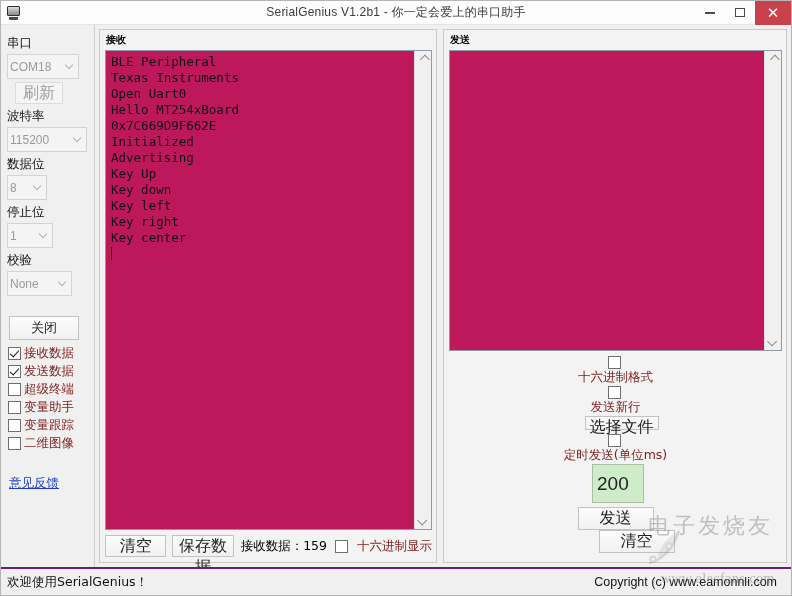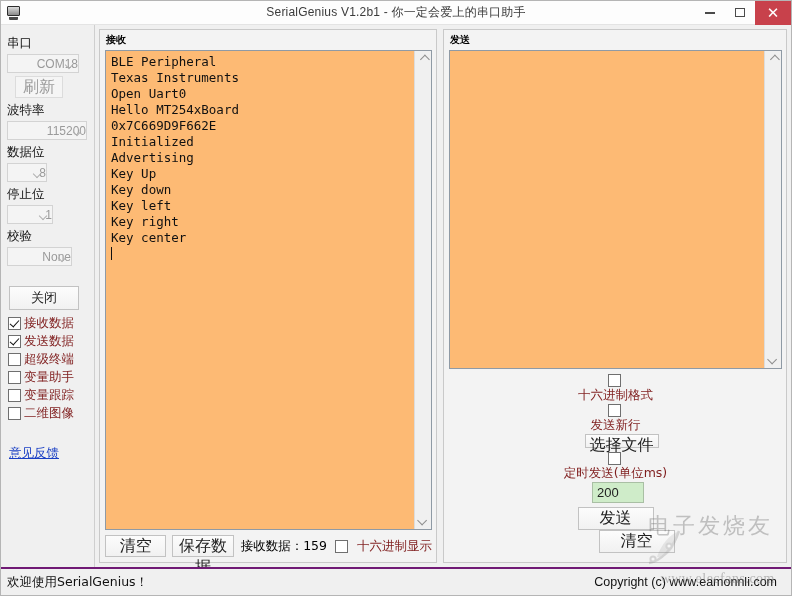--- a/index.html
+++ b/index.html
@@ -134,26 +134,25 @@
     color: #111;
     margin: 4px 0 2px 0;
     font-family: "DejaVu Sans", sans-serif;
   }
   select.combo {
     font-family: "Liberation Sans", sans-serif;
     font-size: 12px;
     color: #9a9a9a;
     background: #f4f4f4;
     border: 1px solid #d3d3d3;
-    height: 19px;
+    height: 25px;
     box-sizing: border-box;
     padding-left: 2px;
     -webkit-appearance: none;
     appearance: none;
-    text-align: right;
   }
   .combo-wrap {
     position: relative;
     display: inline-block;
   }
   .combo-wrap::after {
     content: "";
     position: absolute;
     right: 7px; top: 8px;
     width: 5px; height: 5px;
@@ -265,21 +264,21 @@
   }
   .ta-text {
     flex: 1;
     padding: 3px 0 0 5px;
     font-family: "DejaVu Sans Mono", monospace;
     font-size: 12.5px;
     line-height: 16px;
     color: #111;
     white-space: pre;
     overflow: hidden;
-    background: #fdba74;
+    background: #be185d;
     outline: none;
   }
   .caret {
     display: inline-block;
     width: 1px;
     height: 13px;
     background: #111;
     vertical-align: -2px;
   }
 
@@ -336,26 +335,26 @@
     align-items: center;
     margin-bottom: 4px;
     flex-direction: column;
   }
   .btn-choose-file {
     width: 74px; height: 14px; padding: 0;
     margin-left: 12px;
   }
   .gap-32 { width: 26px; }
   .interval-input {
-    width: 52px; height: 21px;
+    width: 52px; height: 39px;
     margin-left: 5px;
     background: #cfecc9;
     border: 1px solid #a9bfa4;
     font-family: "Liberation Sans", sans-serif;
-    font-size: 13px;
+    font-size: 19px;
     color: #222;
     padding-left: 4px;
     box-sizing: border-box;
   }
   .btn-send  { width: 76px; height: 23px; padding: 0; }
   .btn-clear-send { width: 76px; height: 23px; padding: 0; margin-left: 42px; }
 
   
   .statusbar {
     height: 28px;

